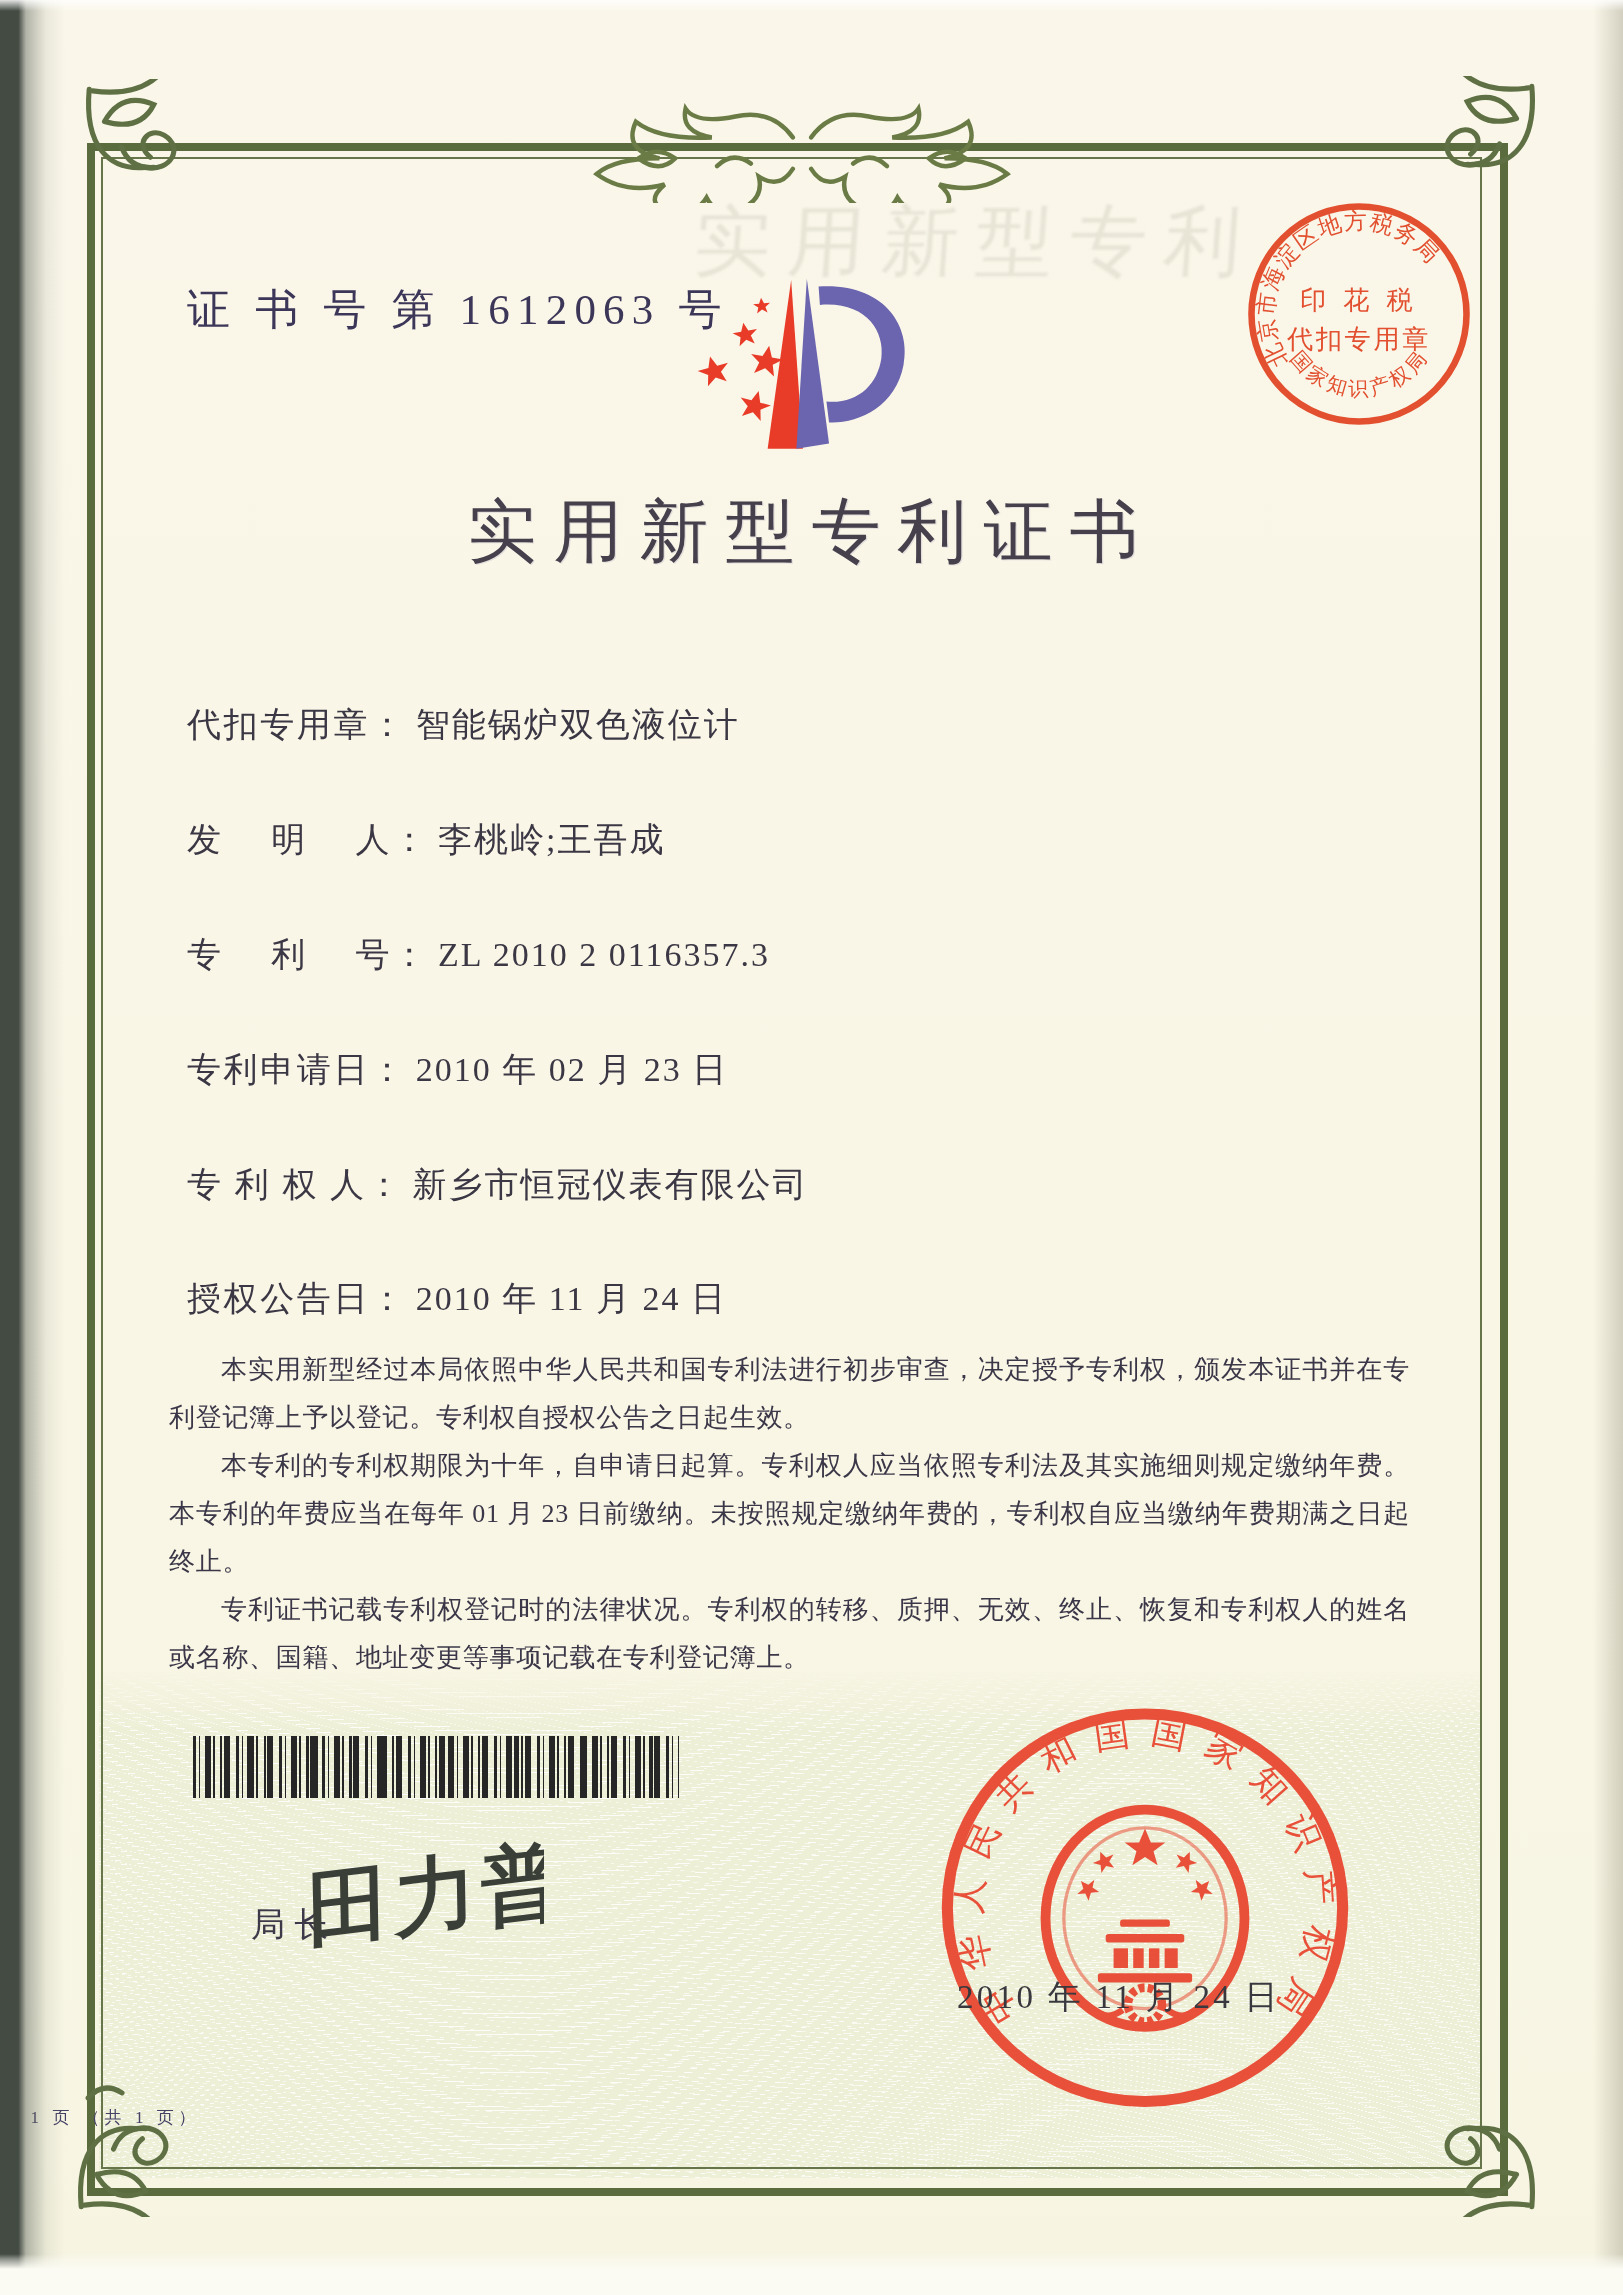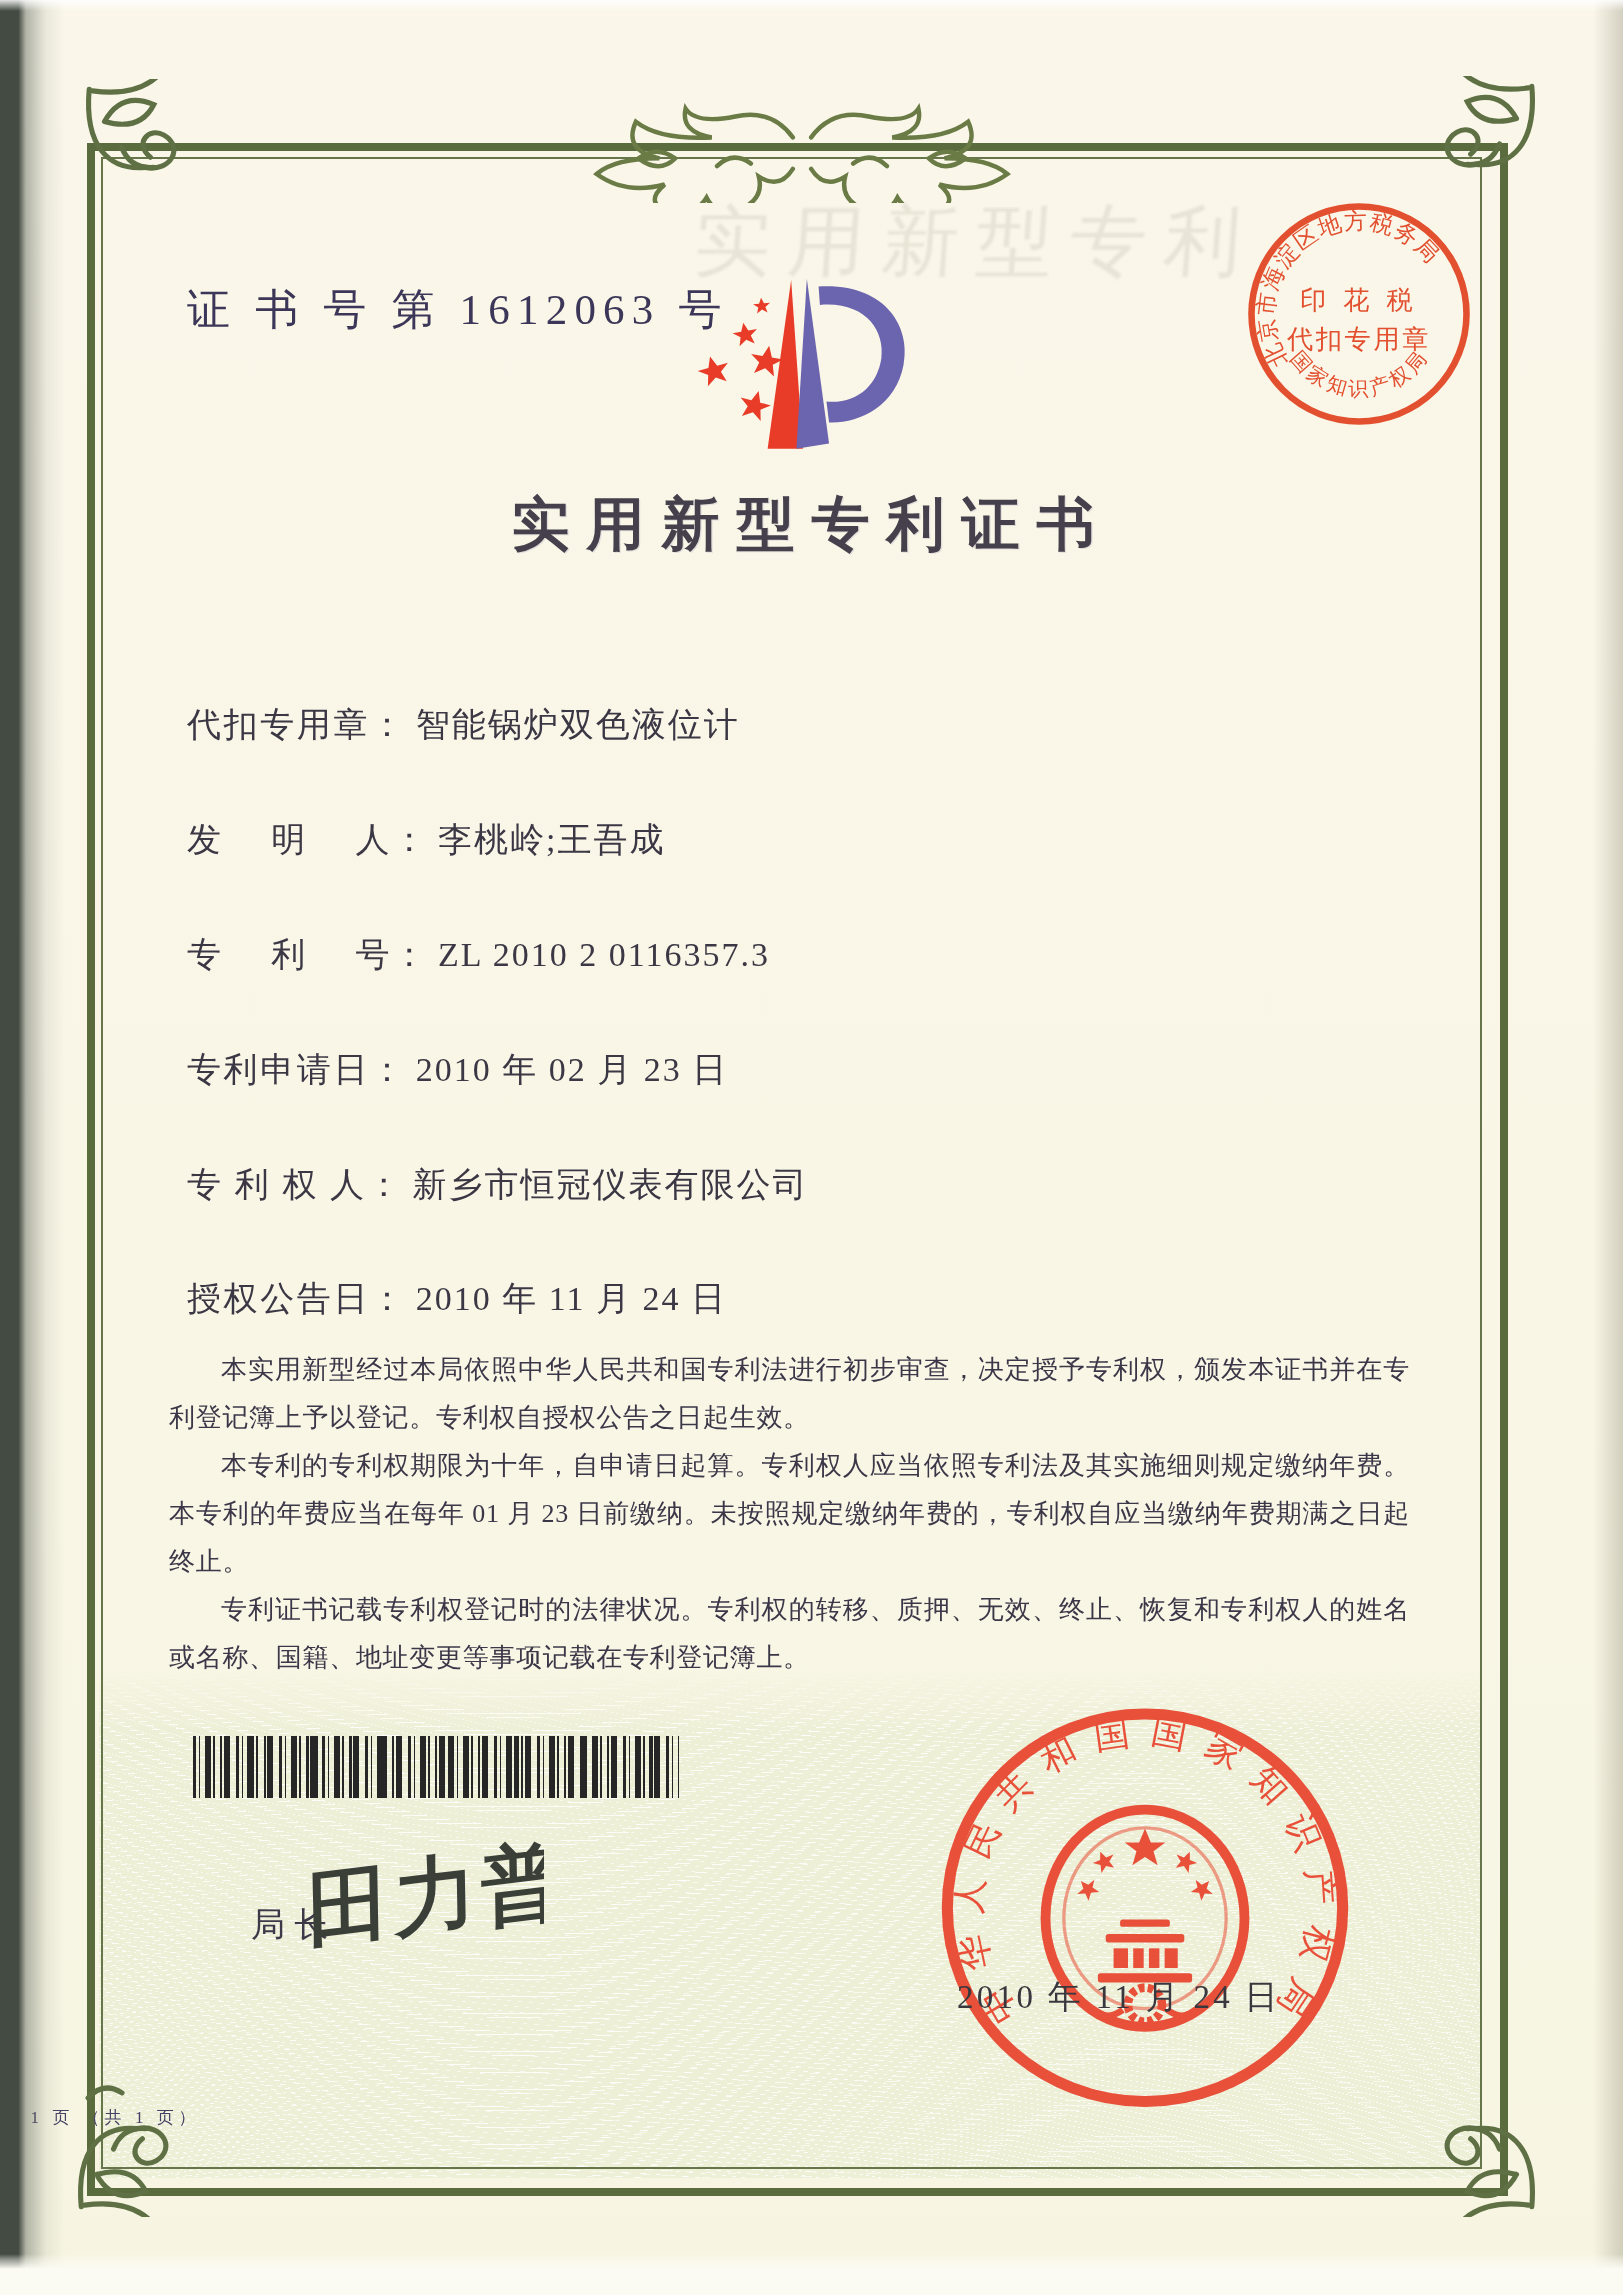--- a/index.html
+++ b/index.html
@@ -25,22 +25,22 @@
      background:
        repeating-radial-gradient(ellipse 1702px 458px at 30% 130%,rgba(255,255,255,.85) 0 1.3px,rgba(255,255,255,0) 1.3px 15.7px),
        repeating-radial-gradient(ellipse 1702px 458px at 75% -30%,rgba(255,255,255,.6) 0 1.3px,rgba(255,255,255,0) 1.3px 19px),
        #edefd7;
      -webkit-mask-image:linear-gradient(180deg,transparent,#000 59px);
      mask-image:linear-gradient(180deg,transparent,#000 59px);}
   .ghost-title{position:absolute;left:694px;top:191px;font-size:77px;letter-spacing:17px;
      color:rgba(138,138,120,.16);filter:blur(1.3px);transform:skewX(-4deg);white-space:nowrap;}
   .cert-no{position:absolute;left:187px;top:281px;font-size:43px;letter-spacing:7.2px;
      color:#3c3658;white-space:nowrap;}
-  .title{position:absolute;left:0;top:486px;width:1623px;text-align:center;font-size:58px;
-     font-weight:bold;letter-spacing:17px;color:#45404b;text-shadow:1.3px 1.3px 0 rgba(120,110,160,.18);}
+  .title{position:absolute;left:0;top:486px;width:1623px;text-align:center;font-size:69px;
+     font-weight:normal;letter-spacing:17px;color:#45404b;text-shadow:1.3px 1.3px 0 rgba(120,110,160,.18);}
   .fields{position:absolute;left:187px;top:0;width:1244px;}
   .field-row{position:absolute;left:0;font-size:34px;white-space:nowrap;color:#3b3744;}
   .field-row .lbl{letter-spacing:2.6px;}
   .field-row .val{margin-left:9.2px;letter-spacing:2px;}
   .f0{top:702px}.f1{top:817px}.f2{top:932px}.f3{top:1047px}.f4{top:1162px}.f5{top:1276px}
   .paras{position:absolute;left:169px;top:1346px;width:1241px;font-size:26px;line-height:48px;
      text-align:justify;color:#3b3748;}
   .paras p{margin:0;text-indent:2em;letter-spacing:0.7px;}
   .barcode{position:absolute;left:193px;top:1736px;width:486px;height:62px;
      background:

